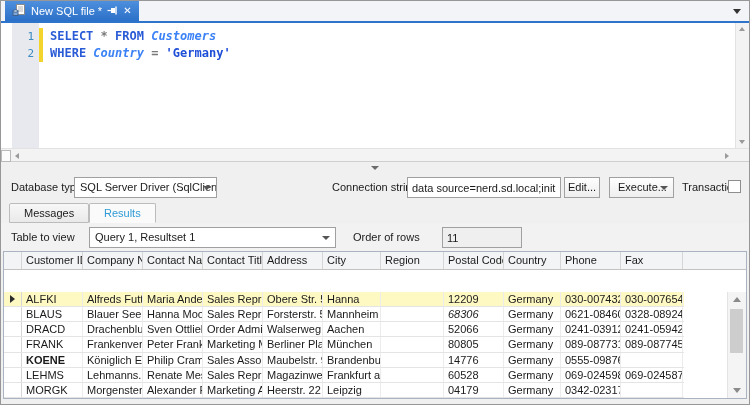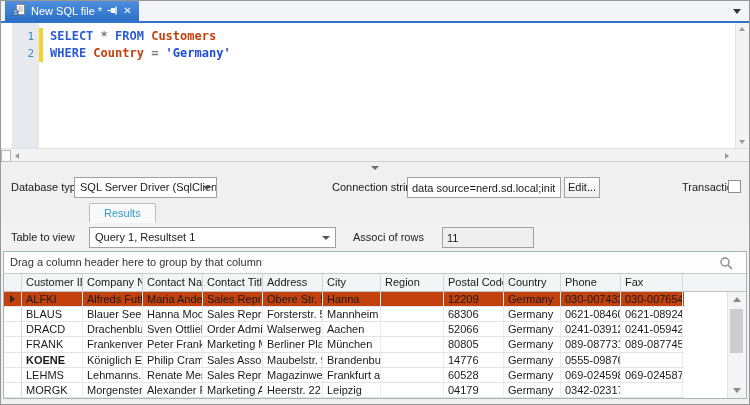--- a/index.html
+++ b/index.html
@@ -20,21 +20,21 @@
   .editor{position:absolute;left:0;top:22px;right:0;height:125px;background:#fff;}
   .gutter{position:absolute;left:11px;top:0;bottom:0;width:27px;background:#e7e9ef;
           color:#3a8bc2;font-family:"DejaVu Sans Mono",monospace;font-size:11px;
           text-align:right;padding:5px 5px 0 0;box-sizing:border-box;}
   .line-num{height:17px;line-height:17px;}
   .changebar{position:absolute;left:38px;top:5px;width:4px;height:34px;background:#f2d42c;}
   .codecol{position:absolute;left:49px;top:5px;font-family:"DejaVu Sans Mono",monospace;font-size:12px;font-weight:bold;}
   .code-line{height:17px;line-height:17px;white-space:pre;}
   .tok-keyword{color:#2a5bd7;}
   .tok-operator{color:#7a7a7a;}
-  .tok-identifier{color:#c2410c;}
+  .tok-identifier{color:#3b82f6;font-style:italic;}
   .tok-string{color:#1d4ed8;}
   .evscroll{position:absolute;right:0;top:0;bottom:0;width:13px;background:#f3f3f3;border-left:1px solid #e2e2e2;}
   .evscroll .up{position:absolute;top:4px;left:3px;width:0;height:0;border-left:3px solid transparent;border-right:3px solid transparent;border-bottom:4px solid #9a9a9a;}
   .evscroll .dn{position:absolute;bottom:4px;left:3px;width:0;height:0;border-left:3px solid transparent;border-right:3px solid transparent;border-top:4px solid #9a9a9a;}
 
   
   .ehscroll{position:absolute;left:0;top:147px;right:0;height:14px;background:#f3f3f3;border-top:1px solid #e2e2e2;border-bottom:1px solid #cfcfcf;box-sizing:border-box;}
   .ehscroll .grip{position:absolute;left:0;top:1px;width:8px;height:10px;background:#fbfbfb;border:1px solid #b9b9b9;}
   .ehscroll .la{position:absolute;left:14px;top:4px;width:0;height:0;border-top:3px solid transparent;border-bottom:3px solid transparent;border-right:4px solid #9a9a9a;}
   .ehscroll .ra{position:absolute;right:20px;top:4px;width:0;height:0;border-top:3px solid transparent;border-bottom:3px solid transparent;border-left:4px solid #9a9a9a;}
@@ -71,21 +71,21 @@
   .grid{position:absolute;left:2px;top:250px;right:2px;height:148px;box-sizing:border-box;
         background:#fff;border:1px solid #a9b4c0;}
   .gpanel{height:22px;box-sizing:border-box;border-bottom:1px solid #c9c9c9;background:#fdfdfd;
           line-height:21px;padding-left:6px;color:#333;}
   .gsearch{position:absolute;right:12px;top:4px;width:15px;height:15px;}
   .ghead{display:flex;height:18px;box-sizing:border-box;background:#f3f4f6;border-bottom:1px solid #c2c2c2;}
   .hcell{box-sizing:border-box;border-right:1px solid #d6d6d6;padding:2px 0 0 4px;white-space:nowrap;overflow:hidden;}
   .hfill{flex:1;border-right:none;}
   .grows{position:absolute;left:0;top:40px;bottom:0;width:680px;display:flex;flex-direction:column;}
   .grow{flex:1;display:flex;box-sizing:border-box;border-bottom:1px solid #e4e4e4;background:#fff;}
-  .grow.sel{background:#c2410c;}
+  .grow.sel{background:#fef9c3;}
   .gcell{box-sizing:border-box;border-right:1px solid #ececec;padding:1px 0 0 4px;white-space:nowrap;overflow:hidden;}
   .icell{display:flex;align-items:center;justify-content:center;padding:0;border-right:1px solid #d6d6d6;}
   .rowarrow{width:0;height:0;border-top:4px solid transparent;border-bottom:4px solid transparent;border-left:5px solid #2b2b2b;}
   .gvscroll{position:absolute;top:40px;right:0;bottom:0;width:18px;background:#f4f4f4;border-left:1px solid #e3e3e3;}
   .gvscroll .up{position:absolute;top:5px;left:5px;width:0;height:0;border-left:4px solid transparent;border-right:4px solid transparent;border-bottom:5px solid #8a8a8a;}
   .gvscroll .dn{position:absolute;bottom:5px;left:5px;width:0;height:0;border-left:4px solid transparent;border-right:4px solid transparent;border-top:5px solid #8a8a8a;}
   .gvscroll .thumb{position:absolute;left:2px;top:17px;width:13px;height:44px;background:#cdcdcd;}
 </style>
 </head>
 <body>
@@ -148,50 +148,48 @@
     <span class="lbl" style="left:10px;">Database type</span>
     <div class="combo" style="left:73px;width:143px;">
       <span>SQL Server Driver (SqlClient)</span>
       <span class="arr"></span>
     </div>
     <span class="lbl" style="left:331px;">Connection string</span>
     <input class="tbox" style="left: 406px; width: 154px;" value="data source=nerd.sd.local;initial catalog">
     <div class="btn" style="left:563px;width:36px;">
       <span>Edit...</span>
     </div>
+    <div class="btn dropbtn" style="left:608px;width:65px;">
+      <span>Execute...</span>
+      <span class="arr"></span>
+    </div>
     <span class="lbl" style="left:681px;">Transaction</span>
     <span class="chk" style="left:727px;"></span>
   </div>
 
   <div class="rtabs">
+    <div class="rtab" style="left:8px;">
+      <span>Messages</span>
+    </div>
     <div class="rtab active" style="left:88px;">
       <span>Results</span>
     </div>
   </div>
 
   <div class="viewrow">
     <span class="lbl" style="left:10px;text-align:center;">Table to view</span>
     <div class="combo" style="left:88px;width:247px;">
       <span>Query 1, Resultset 1</span>
       <span class="arr"></span>
     </div>
-    <span class="lbl" style="left:352px;">Associ of rows</span>
-    <input class="tbox robox" style="left: 441px; width: 92px; top: 4px;" readonly="" value="11">
+    <span class="lbl" style="left:352px;">Order of rows</span>
+    <input class="tbox robox" style="left: 441px; width: 80px; top: 4px;" readonly="" value="11">
   </div>
 
   <div class="grid">
-    <div class="gpanel">
-      <span>Drag a column header here to group by that column</span>
-      <span class="gsearch">
-        <svg width="15" height="15" viewBox="0 0 15 15">
-          <circle cx="6" cy="6" r="4" fill="none" stroke="#8a8a8a" stroke-width="1.4"></circle>
-          <line x1="9" y1="9" x2="13" y2="13" stroke="#8a8a8a" stroke-width="1.6"></line>
-        </svg>
-      </span>
-    </div>
     <div class="ghead">
         <div class="hcell icell" style="width: 18px;"></div>
         <div class="hcell" style="width: 61px;">Customer ID</div>
         <div class="hcell" style="width: 60px;">Company N...</div>
         <div class="hcell" style="width: 60px;">Contact Na...</div>
         <div class="hcell" style="width: 60px;">Contact Title</div>
         <div class="hcell" style="width: 60px;">Address</div>
         <div class="hcell" style="width: 58px;">City</div>
         <div class="hcell" style="width: 63px;">Region</div>
         <div class="hcell" style="width: 60px;">Postal Code</div>
@@ -219,24 +217,24 @@
         </div>
         <div class="grow">
           <div class="gcell icell" style="width: 18px;"></div>
           <div class="gcell" style="width: 61px;">BLAUS</div>
           <div class="gcell" style="width: 60px;">Blauer See...</div>
           <div class="gcell" style="width: 60px;">Hanna Moos</div>
           <div class="gcell" style="width: 60px;">Sales Repre...</div>
           <div class="gcell" style="width: 60px;">Forsterstr. 57</div>
           <div class="gcell" style="width: 58px;">Mannheim</div>
           <div class="gcell" style="width: 63px;"></div>
-          <div class="gcell" style="width: 60px;">68306</div>
+          <div class="gcell" style="width: 60px; font-style: italic;">68306</div>
           <div class="gcell" style="width: 57px;">Germany</div>
           <div class="gcell" style="width: 60px;">0621-08460</div>
-          <div class="gcell" style="width: 62px;">0621-08924</div>
+          <div class="gcell" style="width: 62px;">0328-08924</div>
         </div>
         <div class="grow">
           <div class="gcell icell" style="width: 18px;"></div>
           <div class="gcell" style="width: 61px;">DRACD</div>
           <div class="gcell" style="width: 60px;">Drachenblut...</div>
           <div class="gcell" style="width: 60px;">Sven Ottlieb</div>
           <div class="gcell" style="width: 60px;">Order Admi...</div>
           <div class="gcell" style="width: 60px;">Walserweg...</div>
           <div class="gcell" style="width: 58px;">Aachen</div>
           <div class="gcell" style="width: 63px;"></div>

